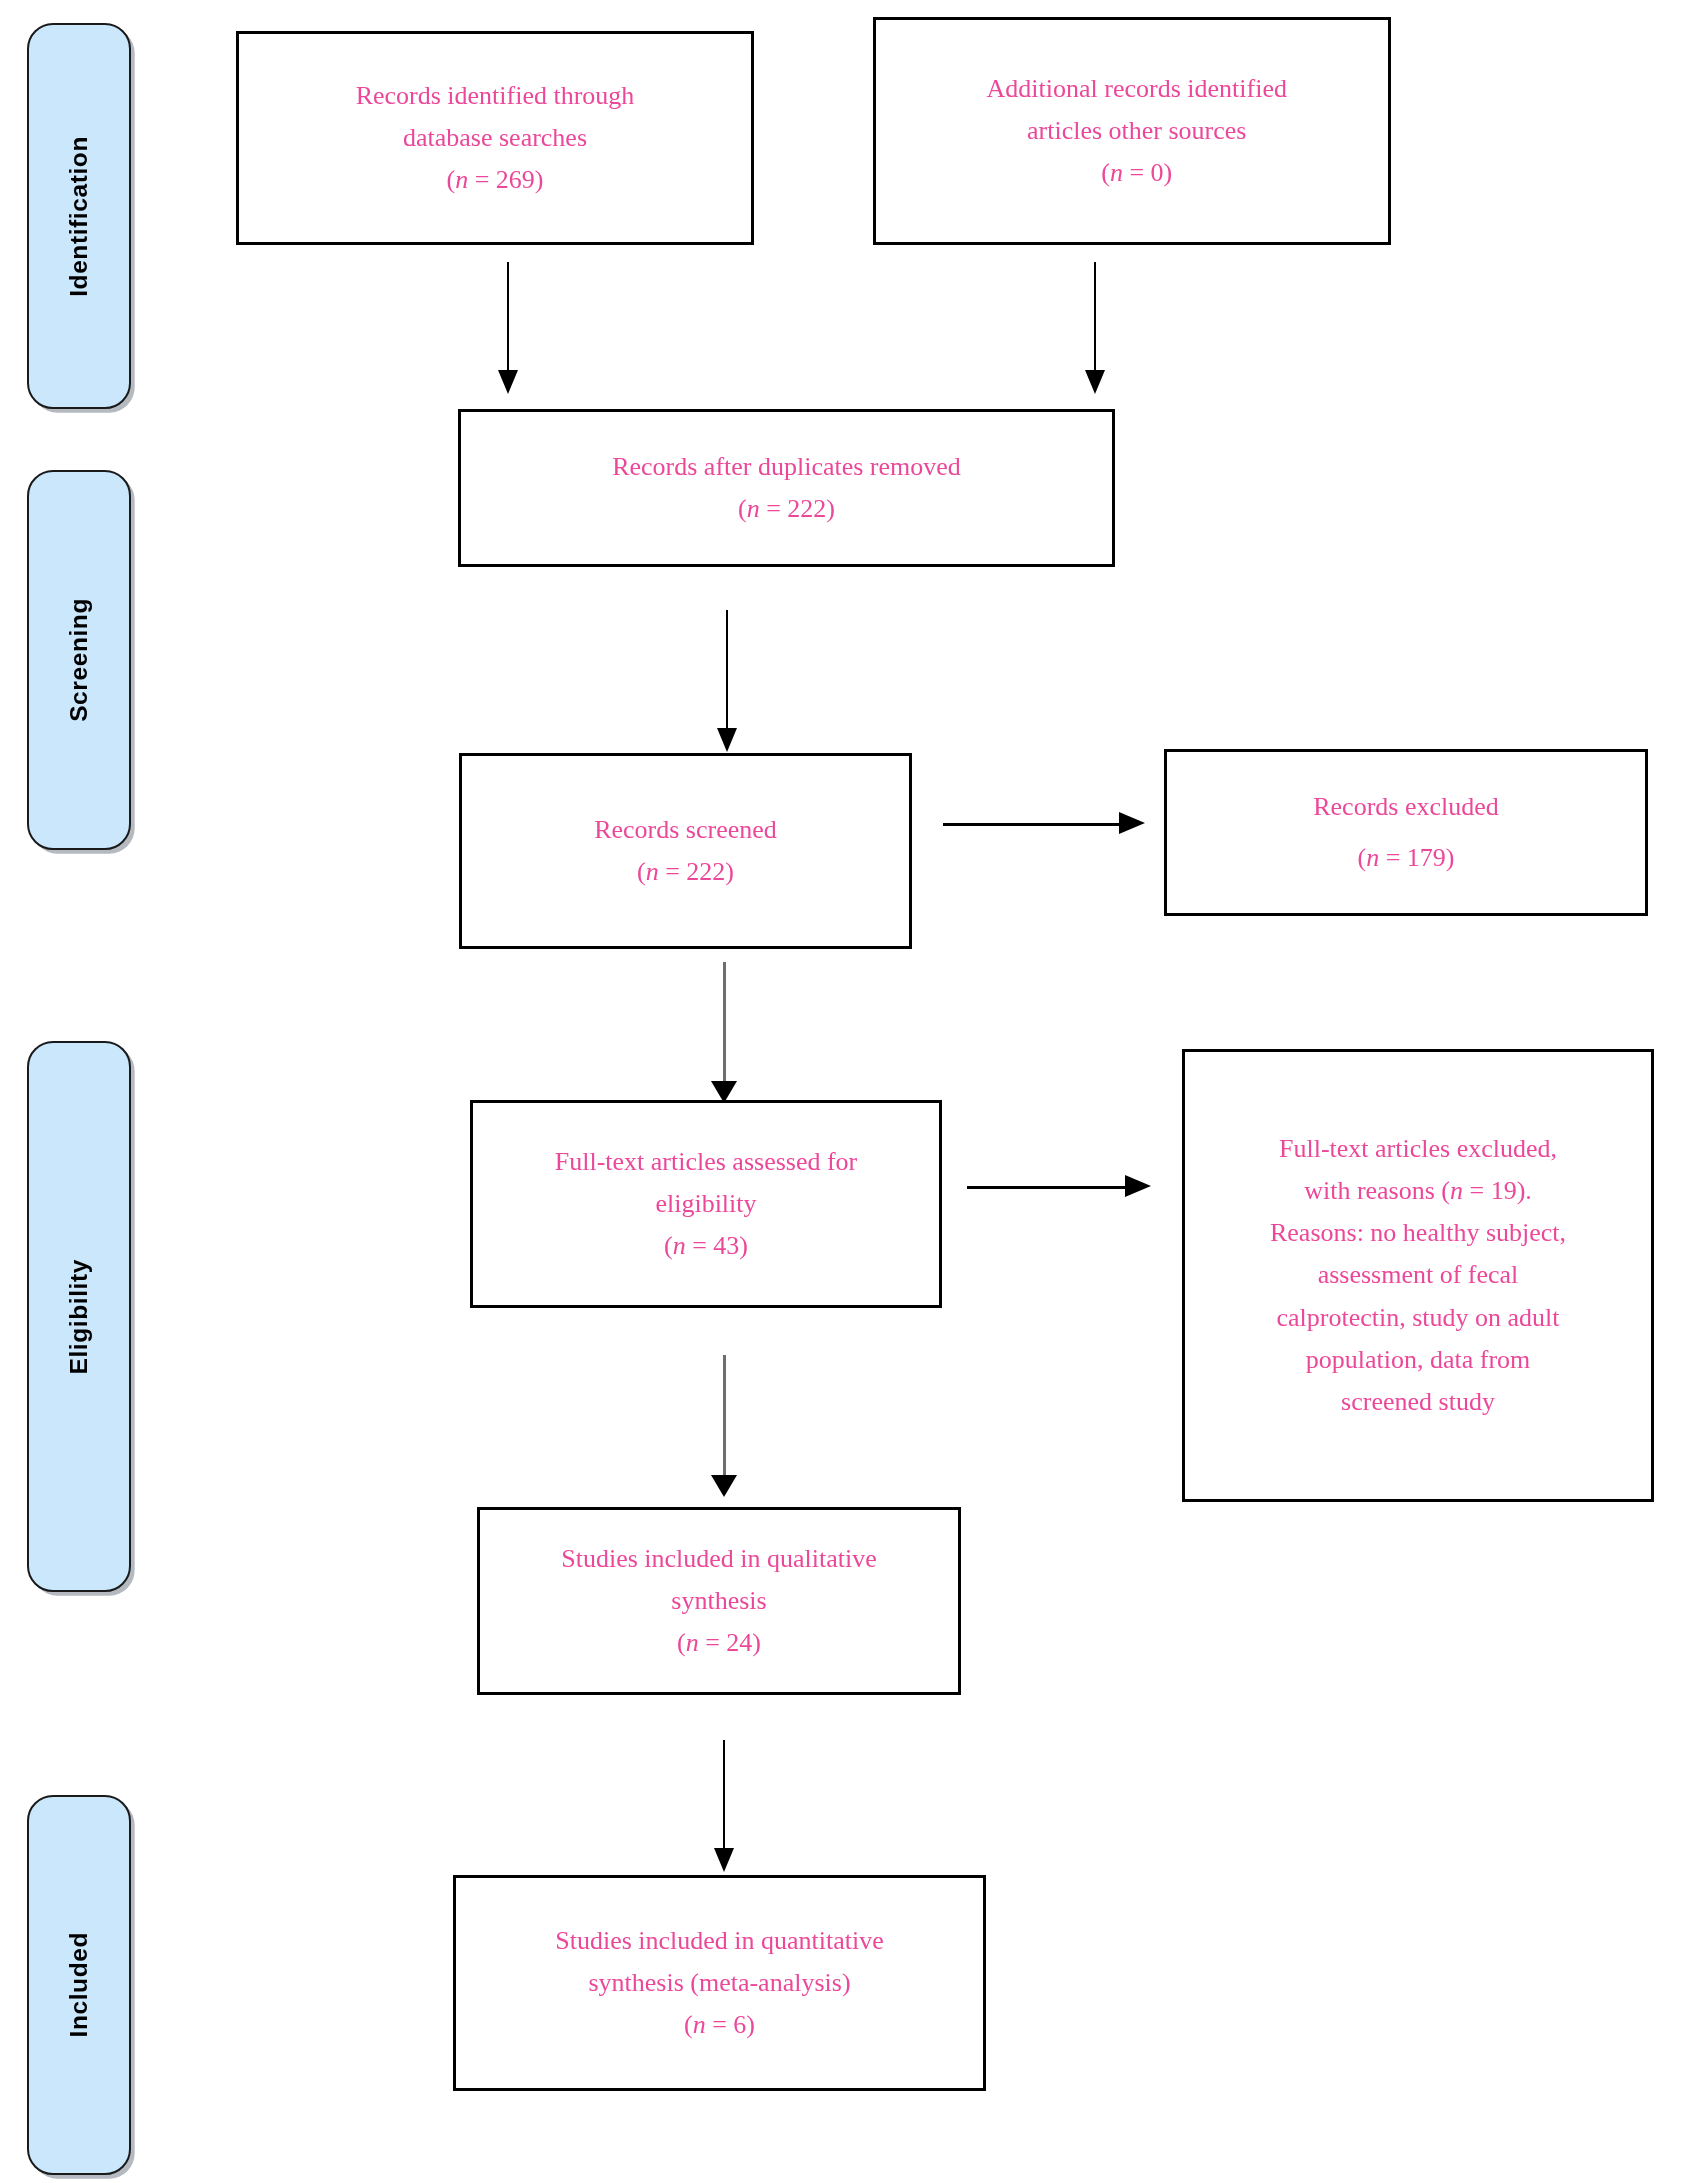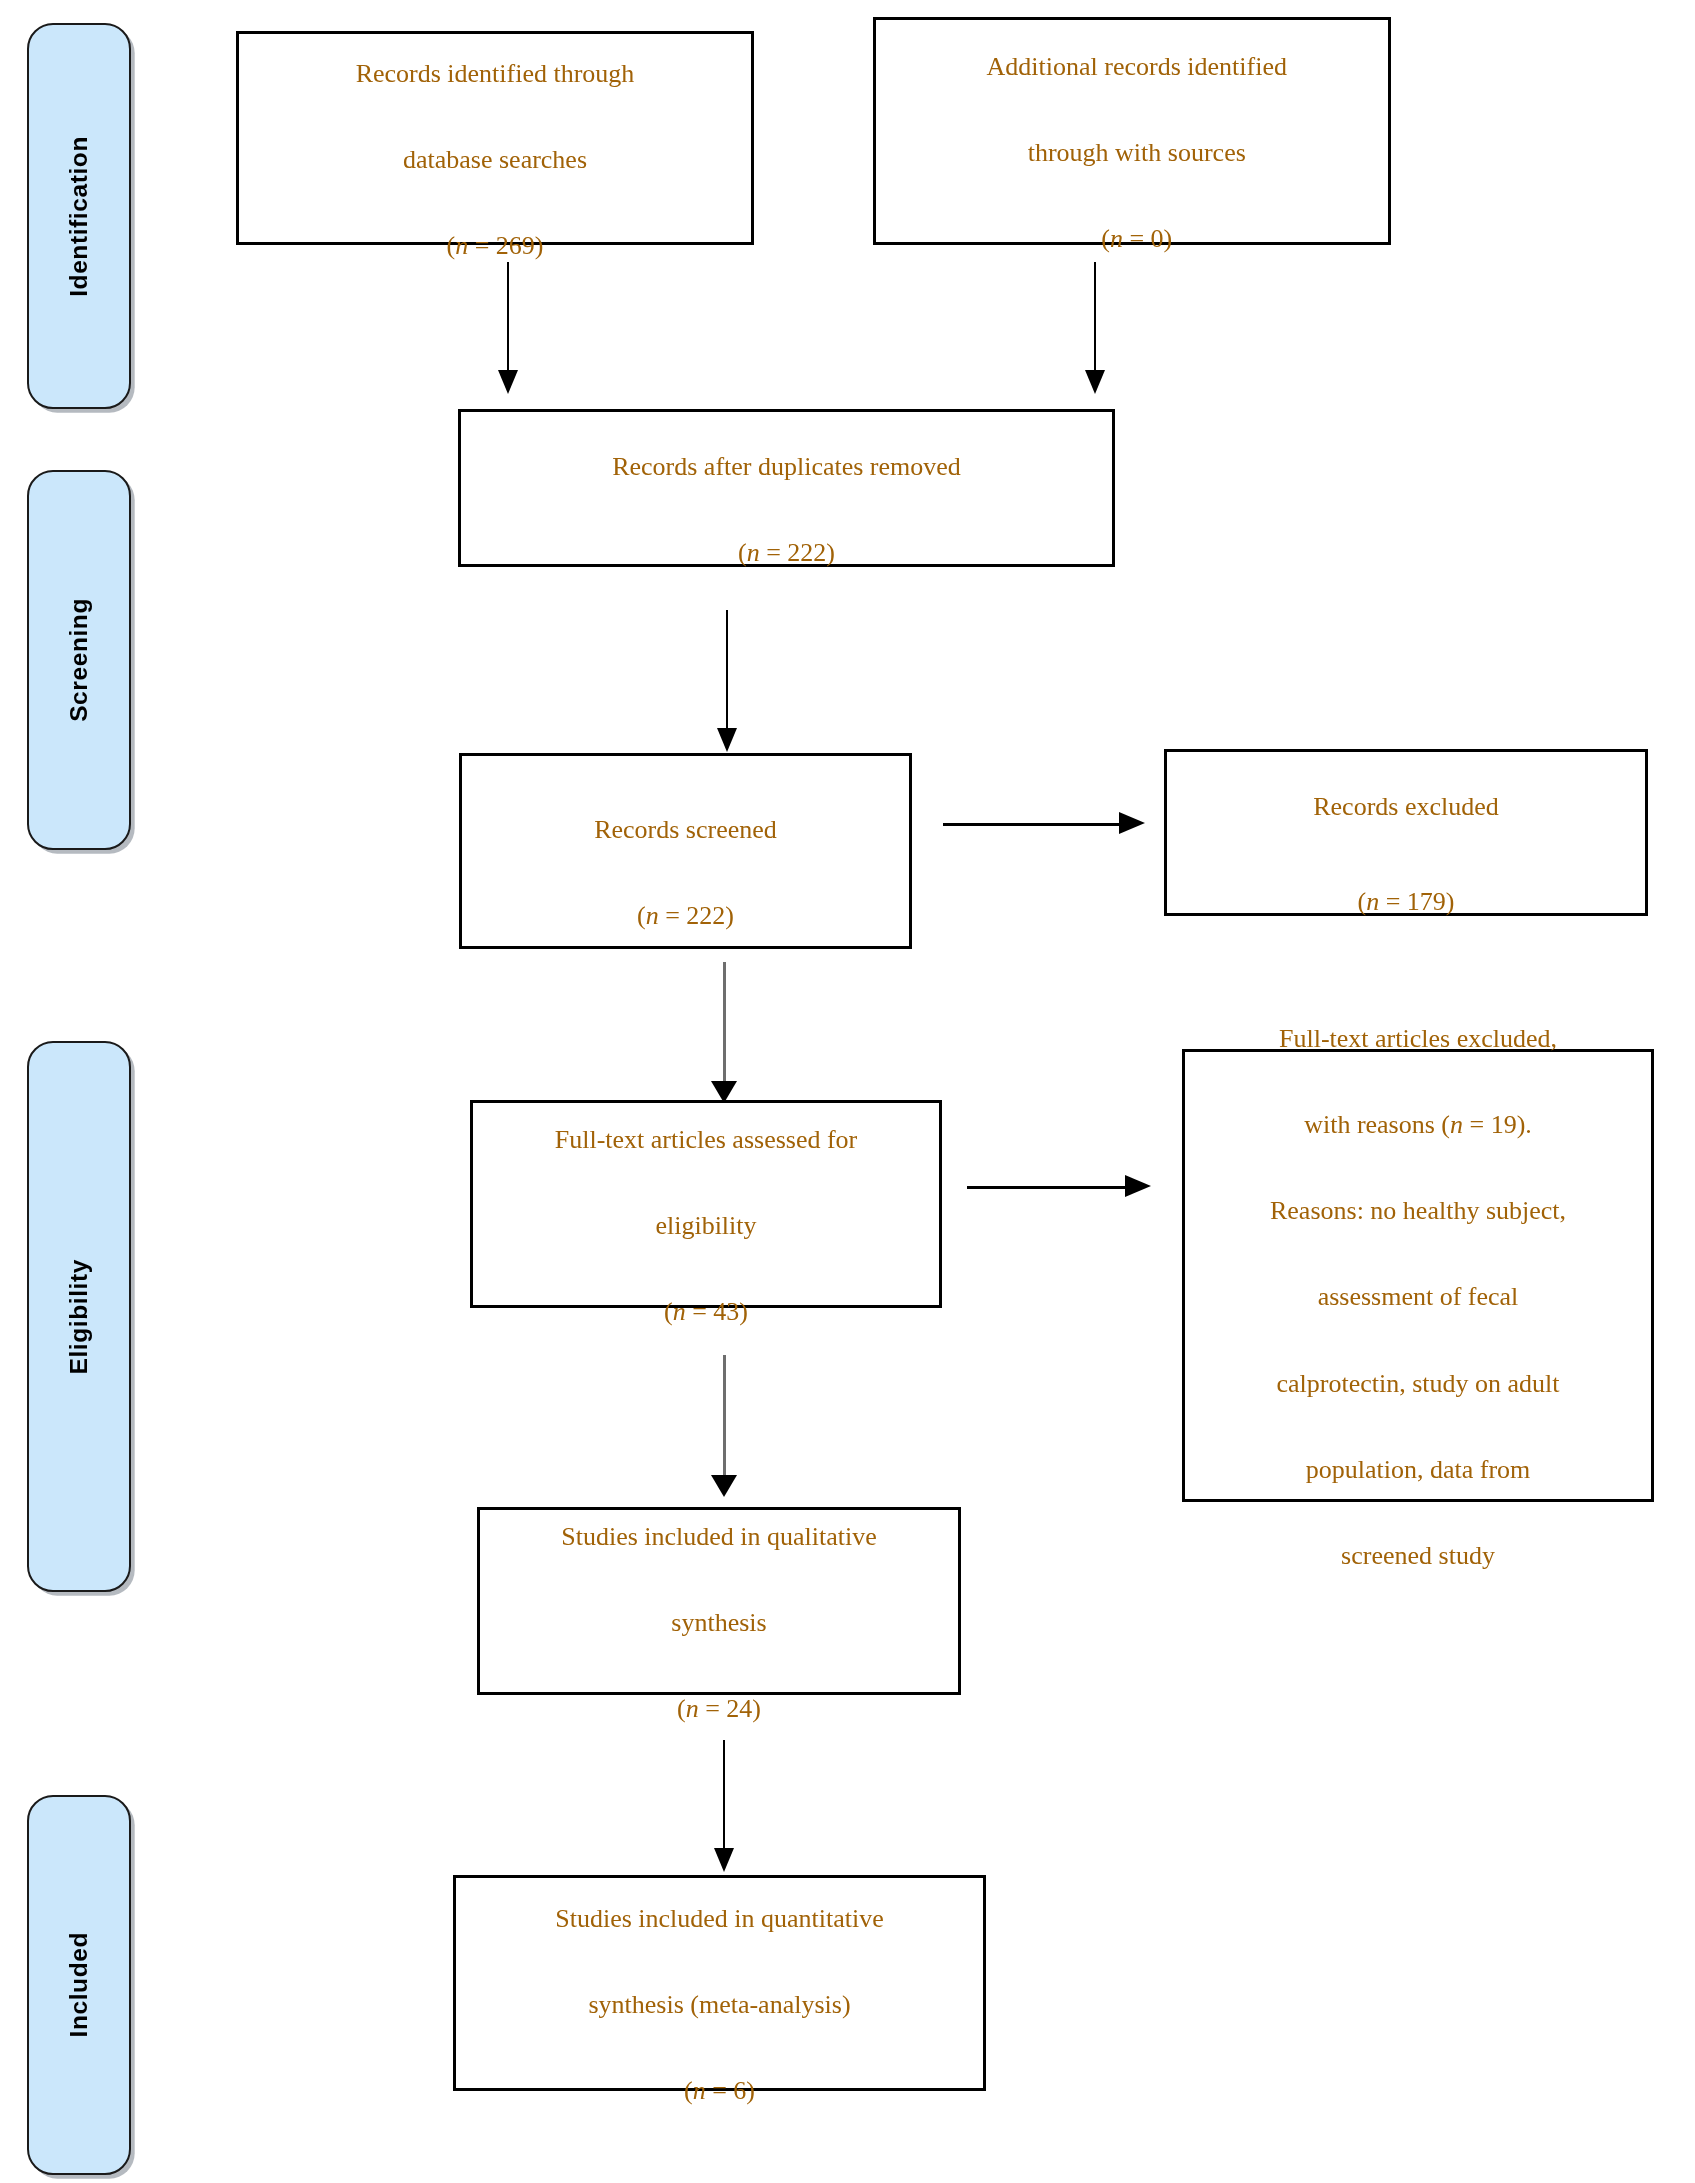--- a/index.html
+++ b/index.html
@@ -50,23 +50,22 @@
     display: flex;
     flex-direction: column;
     align-items: center;
     justify-content: center;
     text-align: center;
     padding: 4.9px 13.5px;
   }
   .flow-box .line {
     font-size: 26px;
     line-height: 1.62;
-    color: #a16207;
+    color: #ec4899;
     white-space: nowrap;
-    margin-top: 44px;
   }
   .ital {
     font-style: italic;
   }
 
   
   .arrow-v {
     position: absolute;
     width: 0;
   }
@@ -143,21 +142,21 @@
   </div>
 
   <div class="flow-box" style="left:236px; top:31px; width:518px; height:214px;">
     <div class="line">Records identified through</div>
     <div class="line">database searches</div>
     <div class="line"><span>(</span><span class="ital">n</span><span> = 269)</span></div>
   </div>
 
   <div class="flow-box" style="left:873px; top:17px; width:518px; height:228px;padding-left:23px;">
     <div class="line">Additional records identified</div>
-    <div class="line">through with sources</div>
+    <div class="line">articles other sources</div>
     <div class="line"><span>(</span><span class="ital">n</span><span> = 0)</span></div>
   </div>
 
   <div class="arrow-v" style="left:508px; top:262px; height:132px;">
     <div class="shaft" style="height:109px;"></div>
     <div class="head"></div>
   </div>
 
   <div class="arrow-v" style="left:1095px; top:262px; height:132px;">
     <div class="shaft" style="height:109px;"></div>

